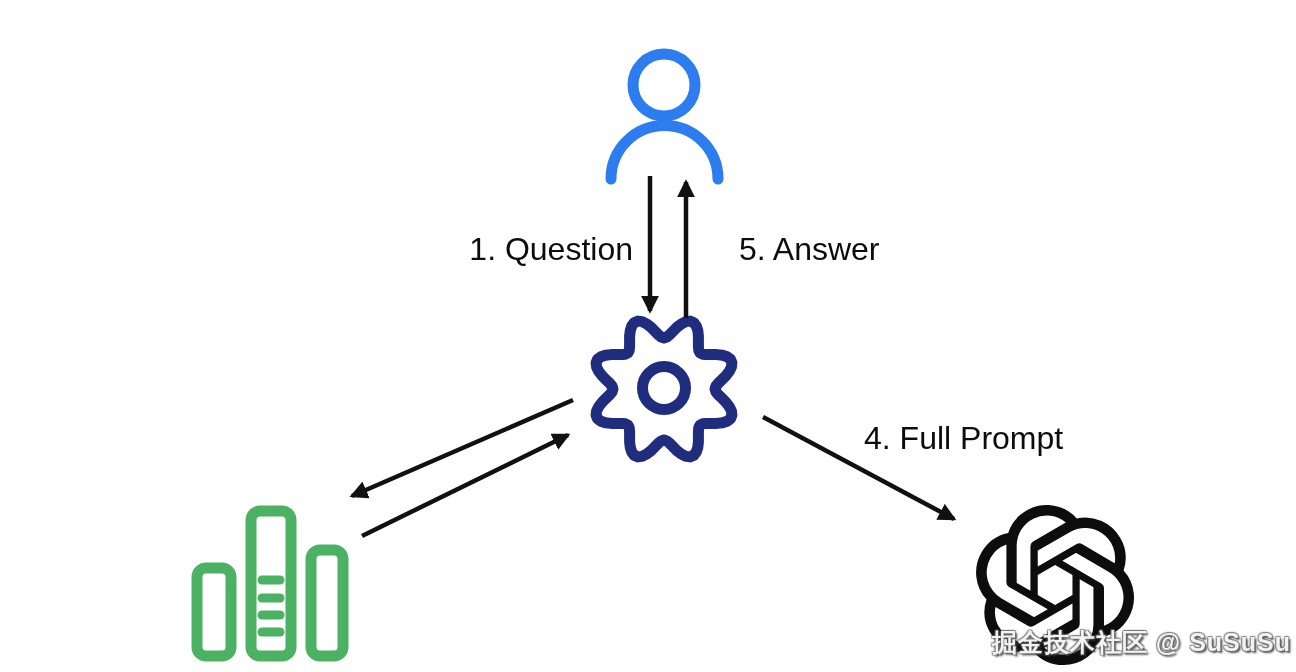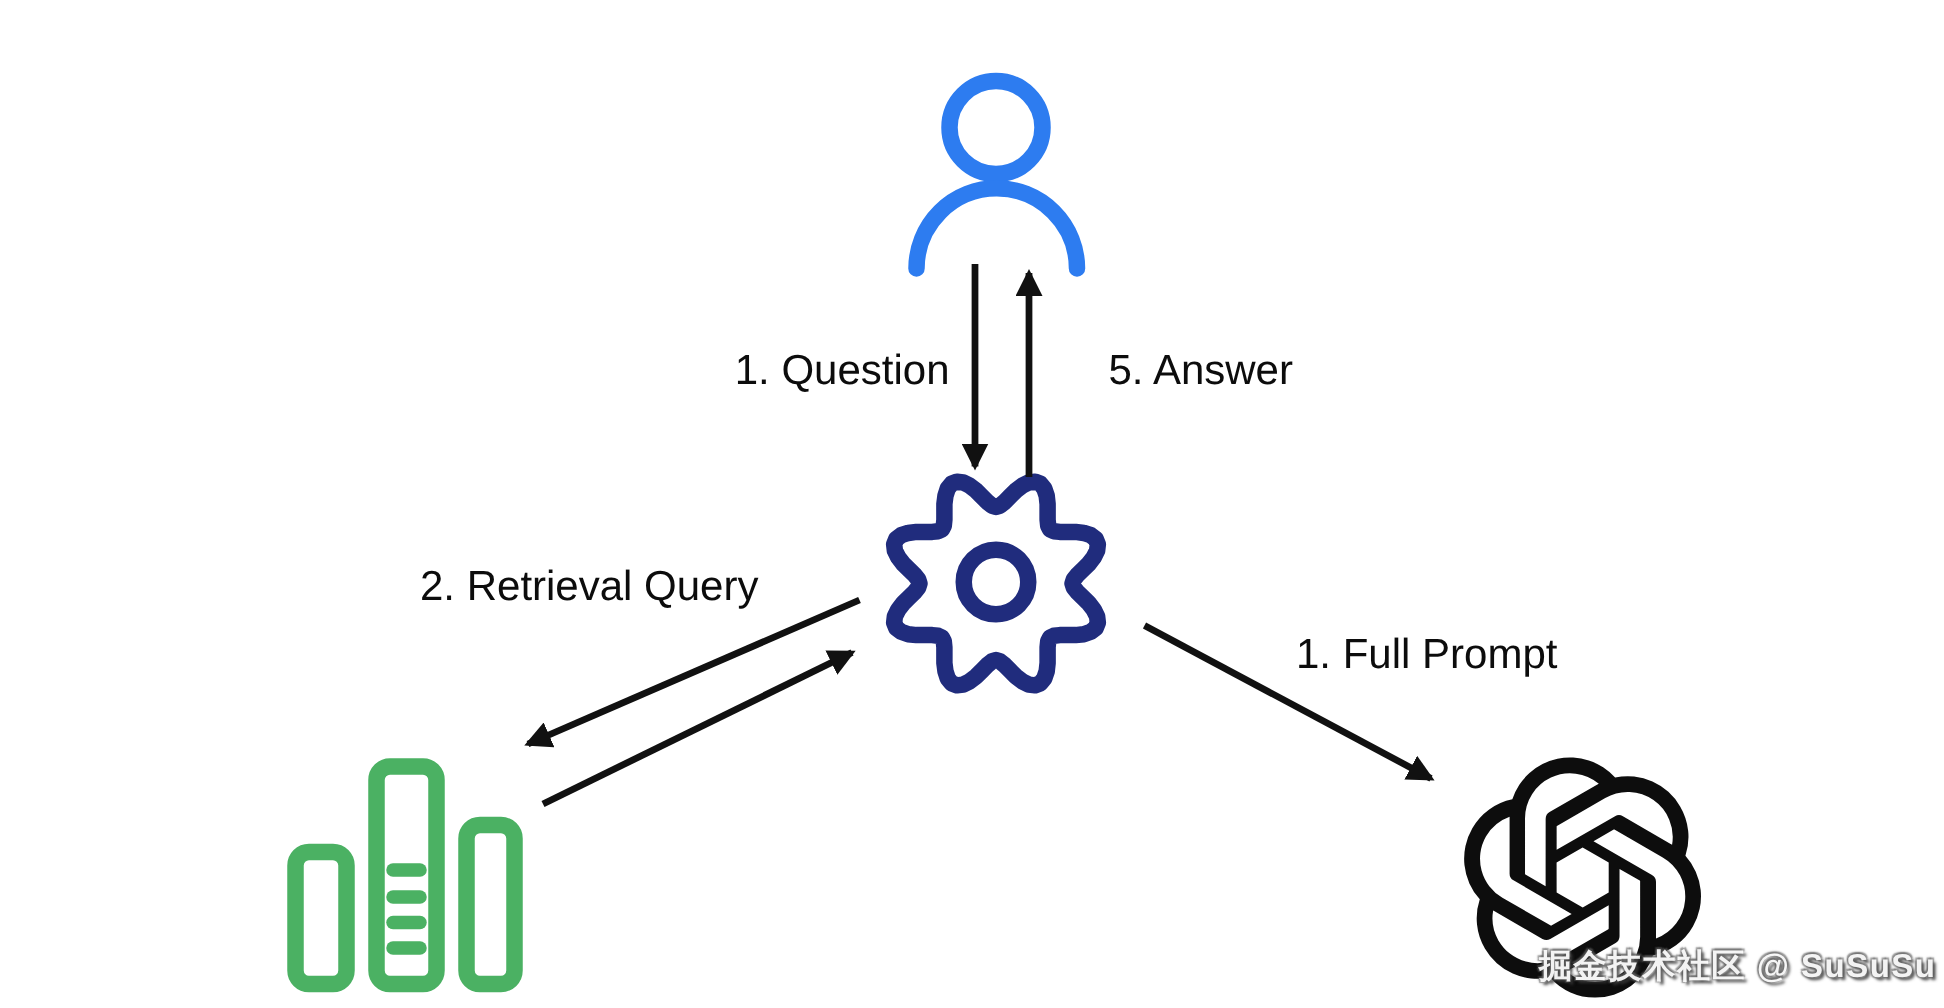--- a/index.html
+++ b/index.html
@@ -6,31 +6,31 @@
   .canvas{
     position:relative;
     width:1296px;height:672px;
     background:#ffffff;
     overflow:hidden;
     font-family:"Liberation Sans",sans-serif;
   }
   .scene{position:absolute;left:0;top:0;}
   .lbl{
     position:absolute;
-    font-size:28px;
+    font-size:32px;
     line-height:1;
     color:#0c0c0c;
     white-space:nowrap;
     letter-spacing:0;
   }
   .watermark{
     position:absolute;
     right:5px;
     bottom:13px;
-    font-size:22px;
+    font-size:25px;
     font-weight:700;
     letter-spacing:1px;
     color:rgba(255,255,255,0.92);
     text-shadow:
       -1px -1px 1px rgba(95,95,95,0.65),
        1px -1px 1px rgba(95,95,95,0.65),
       -1px  1px 1px rgba(95,95,95,0.65),
        2px  2px 2px rgba(55,55,55,0.85);
     white-space:nowrap;
   }
@@ -75,17 +75,16 @@
       <line x1="573" y1="400" x2="352" y2="496" marker-end="url(#ah)"></line>
       <line x1="362" y1="536" x2="568" y2="435" marker-end="url(#ah)"></line>
       <line x1="763" y1="417" x2="954" y2="519" marker-end="url(#ah)"></line>
     </g>
 
     <path transform="translate(975,505) scale(6.67)" d="M22.2819 9.8211a5.9847 5.9847 0 0 0-.5157-4.9108 6.0462 6.0462 0 0 0-6.5098-2.9A6.0651 6.0651 0 0 0 4.9807 4.1818a5.9847 5.9847 0 0 0-3.9977 2.9 6.0462 6.0462 0 0 0 .7427 7.0966 5.98 5.98 0 0 0 .511 4.9107 6.051 6.051 0 0 0 6.5146 2.9001A5.9847 5.9847 0 0 0 13.2599 24a6.0557 6.0557 0 0 0 5.7718-4.2058 5.9894 5.9894 0 0 0 3.9977-2.9001 6.0557 6.0557 0 0 0-.7475-7.073zM13.2599 22.4311a4.4755 4.4755 0 0 1-2.8764-1.0408l.1419-.0804 4.7783-2.7582a.7948.7948 0 0 0 .3927-.6813v-6.7369l2.02 1.1686a.071.071 0 0 1 .038.0615v5.5826a4.504 4.504 0 0 1-4.4945 4.4849zm-9.6607-4.1254a4.4708 4.4708 0 0 1-.5346-3.0137l.142.0852 4.783 2.7582a.7712.7712 0 0 0 .7806 0l5.8428-3.3685v2.3324a.0804.0804 0 0 1-.0332.0615l-4.8303 2.7913a4.4992 4.4992 0 0 1-6.1408-1.6464zM2.3408 7.8956a4.485 4.485 0 0 1 2.3655-1.9728V11.6a.7664.7664 0 0 0 .3879.6765l5.8144 3.3543-2.0201 1.1685a.0757.0757 0 0 1-.071 0l-4.8303-2.7865A4.504 4.504 0 0 1 2.3408 7.8956zm16.5963 3.8558l-5.8428-3.3874 2.0201-1.1638a.0757.0757 0 0 1 .071 0l4.8303 2.7913a4.4944 4.4944 0 0 1-.6765 8.1042v-5.6772a.79.79 0 0 0-.4021-.6671zm2.0107-3.0231l-.142-.0852-4.7735-2.7818a.7759.7759 0 0 0-.7854 0L9.409 9.2297V6.8974a.0662.0662 0 0 1 .0284-.0615l4.8303-2.7866a4.4992 4.4992 0 0 1 6.6802 4.66zM8.3065 12.863l-2.02-1.1638a.0804.0804 0 0 1-.038-.0567V6.0742a4.4992 4.4992 0 0 1 7.3757-3.4537l-.142.0805L8.704 5.459a.7948.7948 0 0 0-.3927.6813zm1.0976-2.3654l2.602-1.4998 2.6069 1.4998v2.9994l-2.5974 1.4997-2.6067-1.4997z" fill="#0d0d0d"></path>
   </svg>
 
   <div class="lbl" style="right:663px;top:233px;">1. Question</div>
   <div class="lbl" style="left:715px;top:233px;margin-left:24px;">5. Answer</div>
-  <div class="lbl" style="left:280px;top:377px;">2. Retrieval Query</div>
-  <div class="lbl" style="left:864px;top:422px;">1. Full Prompt</div>
+  <div class="lbl" style="left:864px;top:422px;">4. Full Prompt</div>
 
   <div class="watermark">掘金技术社区 @ SuSuSu</div>
 </div>
 
 </body></html>

